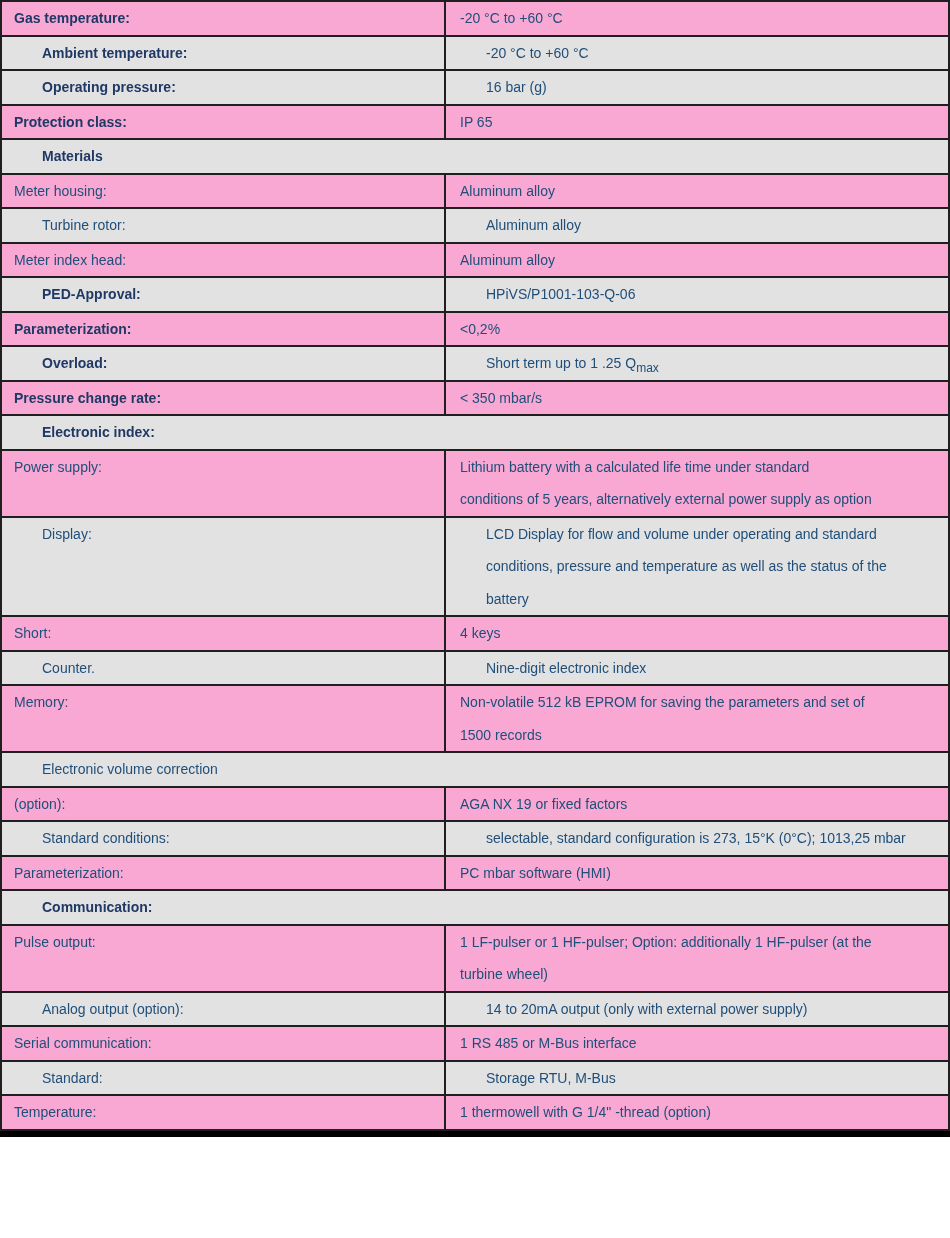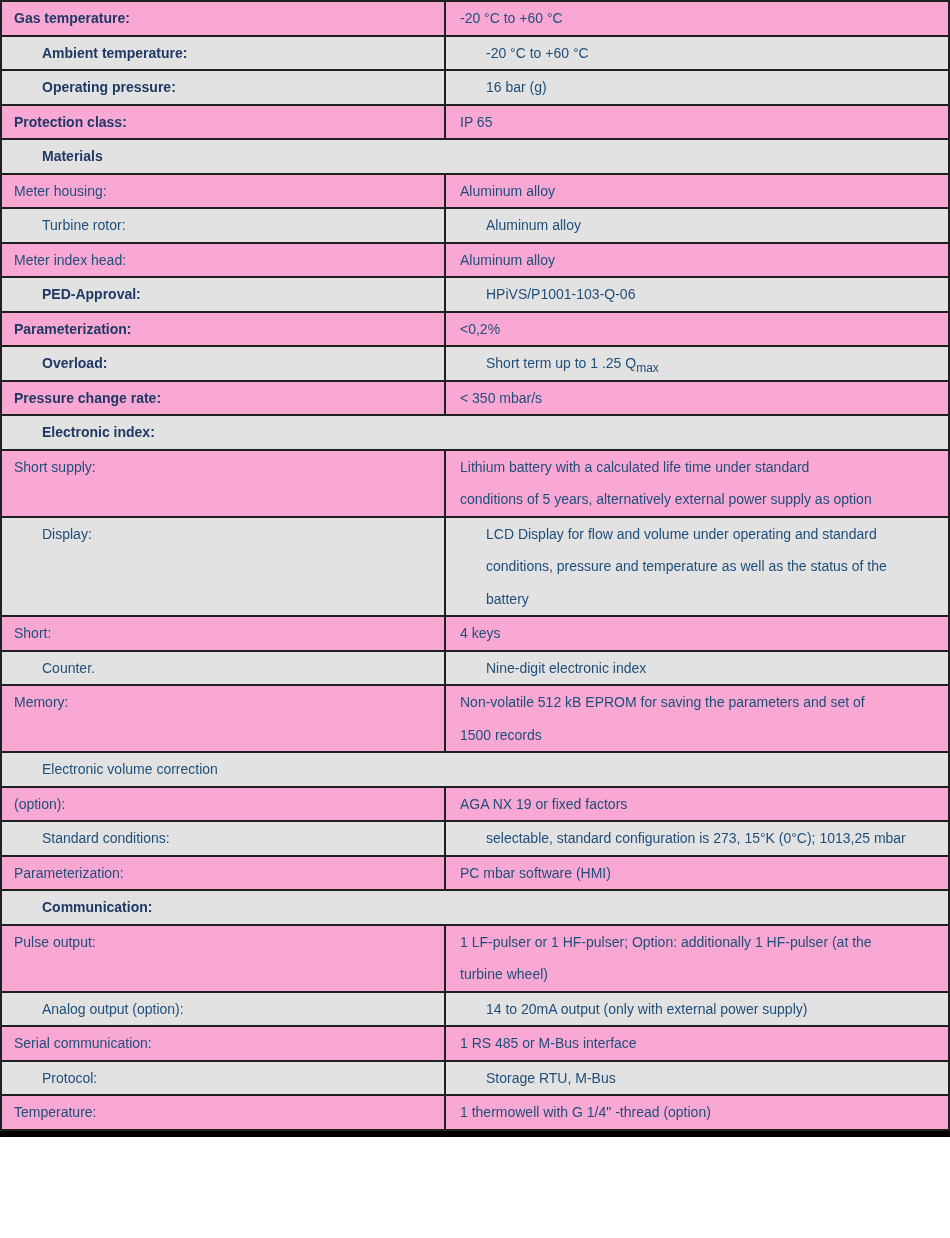--- a/index.html
+++ b/index.html
@@ -96,21 +96,21 @@
           <td class="value-cell"><span>Short term up to 1 .25 Q</span><sub class="unit-sub">max</sub></td>
         </tr>
         <tr>
           <td class="label-cell bold">Pressure change rate:</td>
           <td class="value-cell"><span>&lt; 350 mbar/s</span></td>
         </tr>
         <tr class="shaded">
           <td colspan="2" class="label-cell bold">Electronic index:</td>
         </tr>
         <tr>
-          <td class="label-cell">Short supply:</td>
+          <td class="label-cell">Power supply:</td>
           <td class="value-cell"><span>Lithium battery with a calculated life time under standard
 conditions of 5 years, alternatively external power supply as option</span></td>
         </tr>
         <tr class="shaded">
           <td class="label-cell">Display:</td>
           <td class="value-cell"><span>LCD Display for flow and volume under operating and standard
 conditions, pressure and temperature as well as the status of the
 battery</span></td>
         </tr>
         <tr>
@@ -151,21 +151,21 @@
         </tr>
         <tr class="shaded">
           <td class="label-cell">Analog output (option):</td>
           <td class="value-cell"><span>14 to 20mA output (only with external power supply)</span></td>
         </tr>
         <tr>
           <td class="label-cell">Serial communication:</td>
           <td class="value-cell"><span>1 RS 485 or M-Bus interface</span></td>
         </tr>
         <tr class="shaded">
-          <td class="label-cell">Protocol:</td>
+          <td class="label-cell">Standard:</td>
           <td class="value-cell"><span>Storage RTU, M-Bus</span></td>
         </tr>
         <tr>
           <td class="label-cell">Temperature:</td>
           <td class="value-cell"><span>1 thermowell with G 1/4" -thread (option)</span></td>
         </tr>
       </tbody>
   </table>
   <div class="bottom-bar"></div>
 </div>

